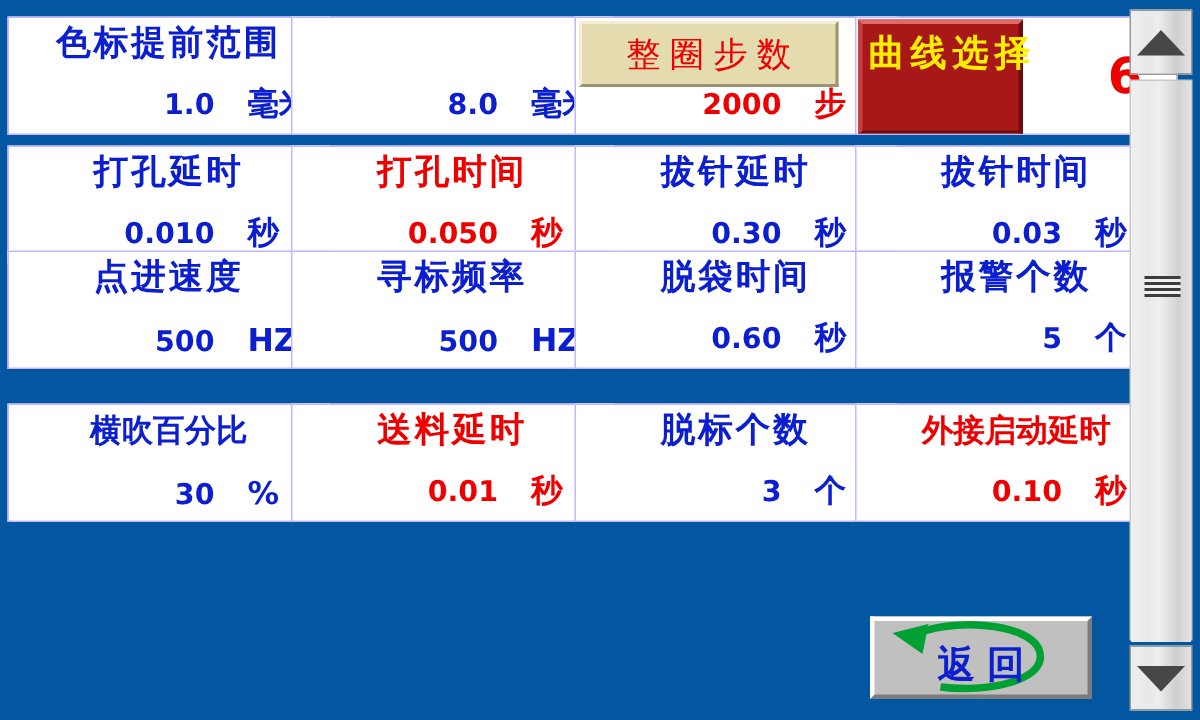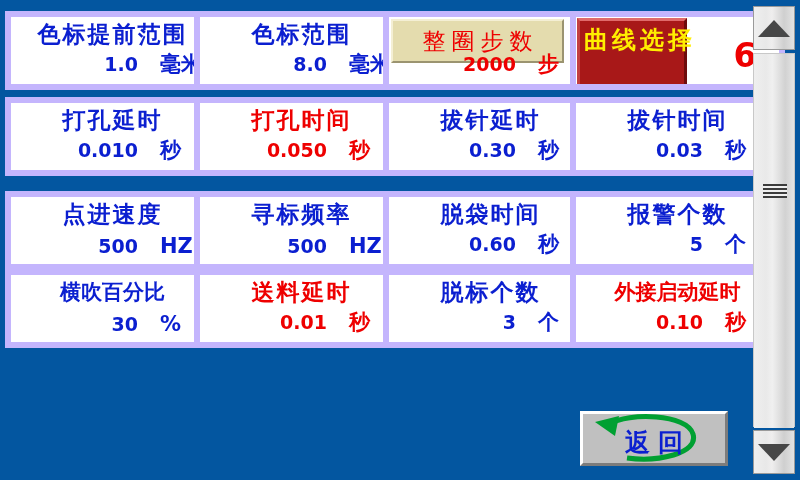--- a/index.html
+++ b/index.html
@@ -25,30 +25,30 @@
     top: 11px;
     width: 741px;
     height: 337px;
   }
   .cell {
     position: absolute;
     box-sizing: border-box;
     width: 215px;
     height: 79px;
     background: #ffffff;
-    border: 6px solid #c4b5fd;
+    border: 1px solid #c4b5fd;
     overflow: hidden;
   }
   .cell.c0 { left: 0px; }
   .cell.c1 { left: 189px; }
   .cell.c2 { left: 378px; }
   .cell.c3 { left: 565px; }
   .cell.r0 { top: 0px; }
   .cell.r1 { top: 86px; }
-  .cell.r2 { top: 180px; }
+  .cell.r2 { top: 156px; }
   .cell.r3 { top: 258px; }
 
   .cell-title {
     position: absolute;
     left: 0;
     right: 0;
     top: 3px;
     text-align: center;
     font-size: 23px;
     font-weight: bold;
@@ -255,21 +255,20 @@
   <div id="grid">
 
     <div class="cell r0 c0">
       <div class="cell-title">色标提前范围</div>
       <div class="cell-valrow">
         <span class="cell-value">1.0</span><span class="cell-unit">毫米</span>
       </div>
     </div>
 
     <div class="cell r0 c1">
-      <div class="cell-title">色标范围</div>
       <div class="cell-valrow">
         <span class="cell-value">8.0</span><span class="cell-unit">毫米</span>
       </div>
     </div>
 
     <div class="cell r0 c2">
       <div class="plate">
         <div class="plate-label">整圈步数</div>
       </div>
       <div class="cell-valrow">

